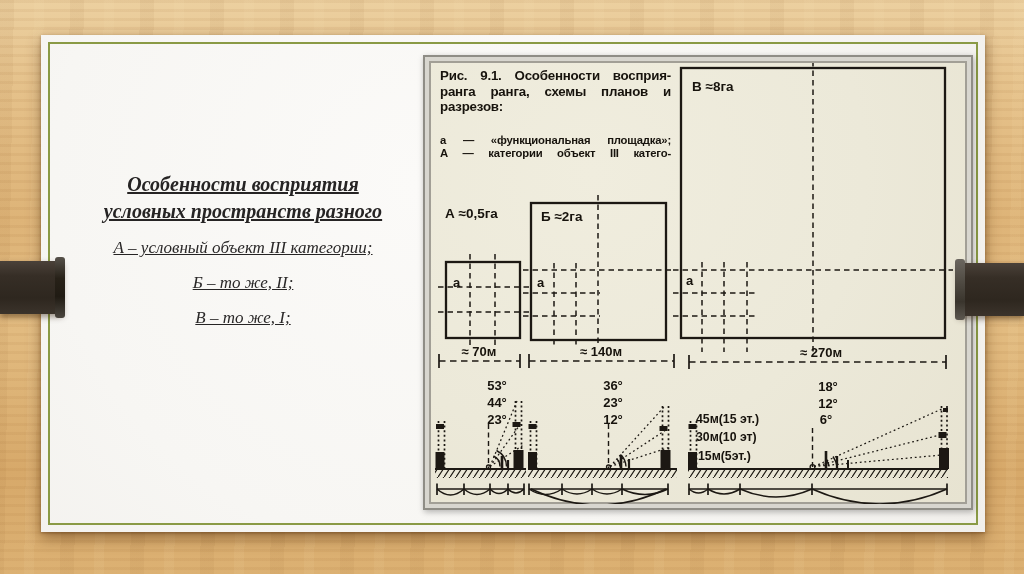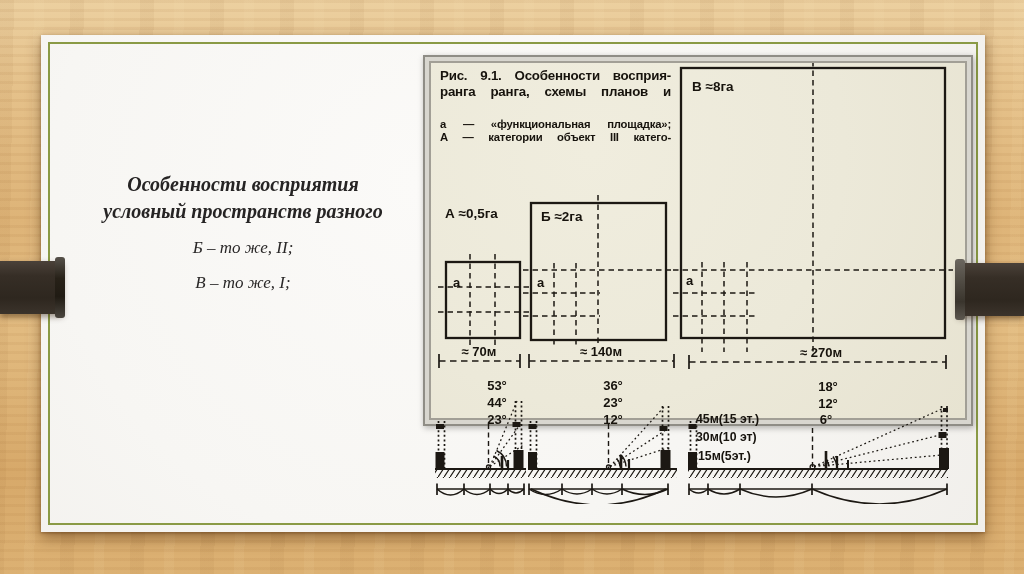--- a/index.html
+++ b/index.html
@@ -21,27 +21,27 @@
     background:linear-gradient(180deg,#56514a,#272118 35%, #201b13 65%, #4a453e);}
   .ribbon-left .ribbon-cap{right:-2px;}
   .ribbon-right .ribbon-cap{left:-3px; background:linear-gradient(180deg,#6b665f,#4e4941 40%, #3a352d 70%, #5c574f);}
   
   .slide{position:absolute; left:41px; top:35px; width:944px; height:497px;
     background:radial-gradient(circle at 40% 30%, #fbfaf8 0%, #f7f6f3 55%, #f1efeb 100%);
     box-shadow:0 6px 14px rgba(70,35,5,.45), 0 1px 3px rgba(70,35,5,.35); z-index:2;}
   .slide-border{position:absolute; inset:7px; border:2px solid #8a9a45; pointer-events:none;}
   
   .slide-copy{position:absolute; left:22px; top:136px; width:360px; text-align:center;
-    font-family:"Liberation Serif",serif; color:#262424;}
+    font-family:"Liberation Serif",serif; color:#262424;text-decoration:underline;}
   .slide-title{font-size:20px; line-height:27px; font-weight:bold; font-style:italic; margin:0;}
   .slide-title span{display:block;}
   .slide-legend{margin-top:13px;}
   .slide-legend p{font-size:17px; line-height:19px; font-style:italic; margin:0 0 16px; color:#2a2828;}
   
-  .scan{position:absolute; left:382px; top:20px; width:550px; height:371px;
+  .scan{position:absolute; left:382px; top:20px; width:550px; height:455px;
     background:#8f8d86; box-shadow:1px 2px 6px rgba(0,0,0,.28);}
   .scan-light{position:absolute; inset:2px; background:#d8d6cf;}
   .scan-paper{position:absolute; inset:6px; border:2px solid #a29f96;
     background:radial-gradient(circle at 30% 25%, #f0edde 0%, #ece9d9 55%, #e7e3d1 100%);}
   .scan-caption{position:absolute; left:9px; top:5px; width:231px; color:#17130d;}
   .cap-line{font-size:13.3px; line-height:15.6px; font-weight:bold; letter-spacing:-0.2px;
     text-align:justify; text-align-last:justify;}
   .cap-line.last{text-align-last:left;}
   .cap-small{font-size:11.3px; line-height:12.9px; font-weight:bold; letter-spacing:-0.2px;
     text-align:justify; text-align-last:justify;}
@@ -73,35 +73,37 @@
   <div class="ribbon ribbon-right">
     <div class="ribbon-cap"></div>
   </div>
 
   <div class="slide">
     <div class="slide-border"></div>
 
     <div class="slide-copy">
       <h1 class="slide-title">
         <span>Особенности восприятия</span>
-        <span>условный пространств разного</span>
+        <span>условных пространств разного</span>
       </h1>
       <div class="slide-legend">
+        <p>А – условный объект III категории;</p>
         <p>Б – то же, II;</p>
         <p>В – то же, I;</p>
       </div>
     </div>
 
     <div class="scan">
       <div class="scan-light"></div>
       <div class="scan-paper">
 
         <div class="scan-caption">
           <div class="cap-line">Рис. 9.1. Особенности восприя-</div>
           <div class="cap-line">ранга ранга, схемы планов и</div>
+          <div class="cap-line last">разрезов:</div>
           <div class="cap-small first">а — «функциональная площадка»;</div>
           <div class="cap-small">А — категории объект III катего-</div>
         </div>
 
         <svg width="534" height="441" viewBox="431 63 534 441">
           <defs>
             <pattern id="gh" patternUnits="userSpaceOnUse" width="6" height="9">
               <path d="M0,9 L6,0" stroke="#17130d" stroke-width="1.2"></path>
             </pattern>
           </defs>

